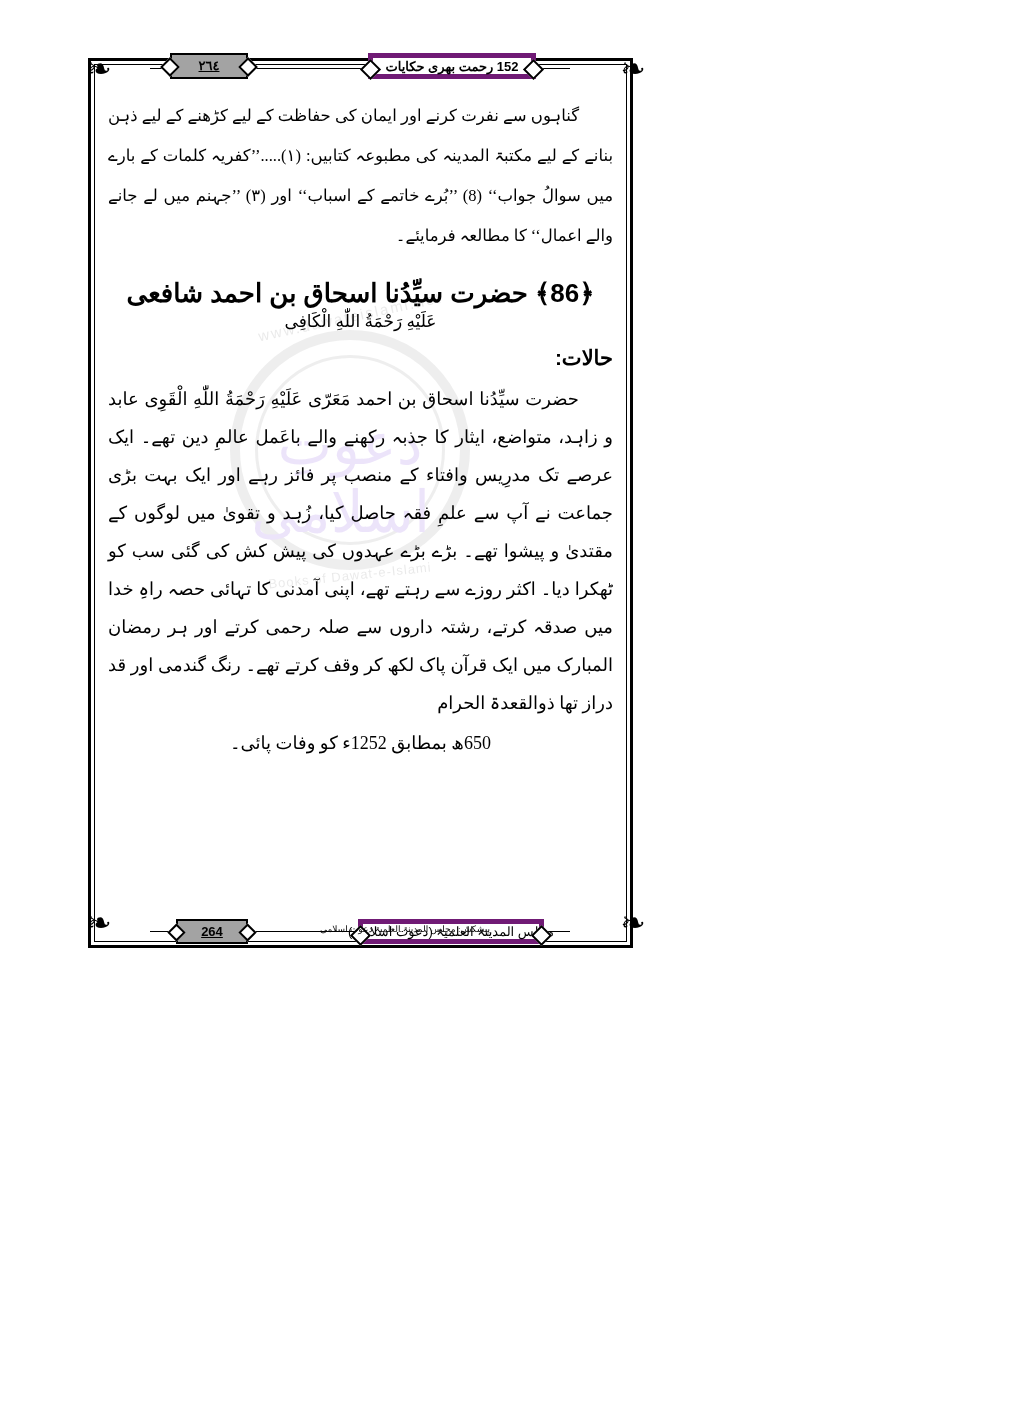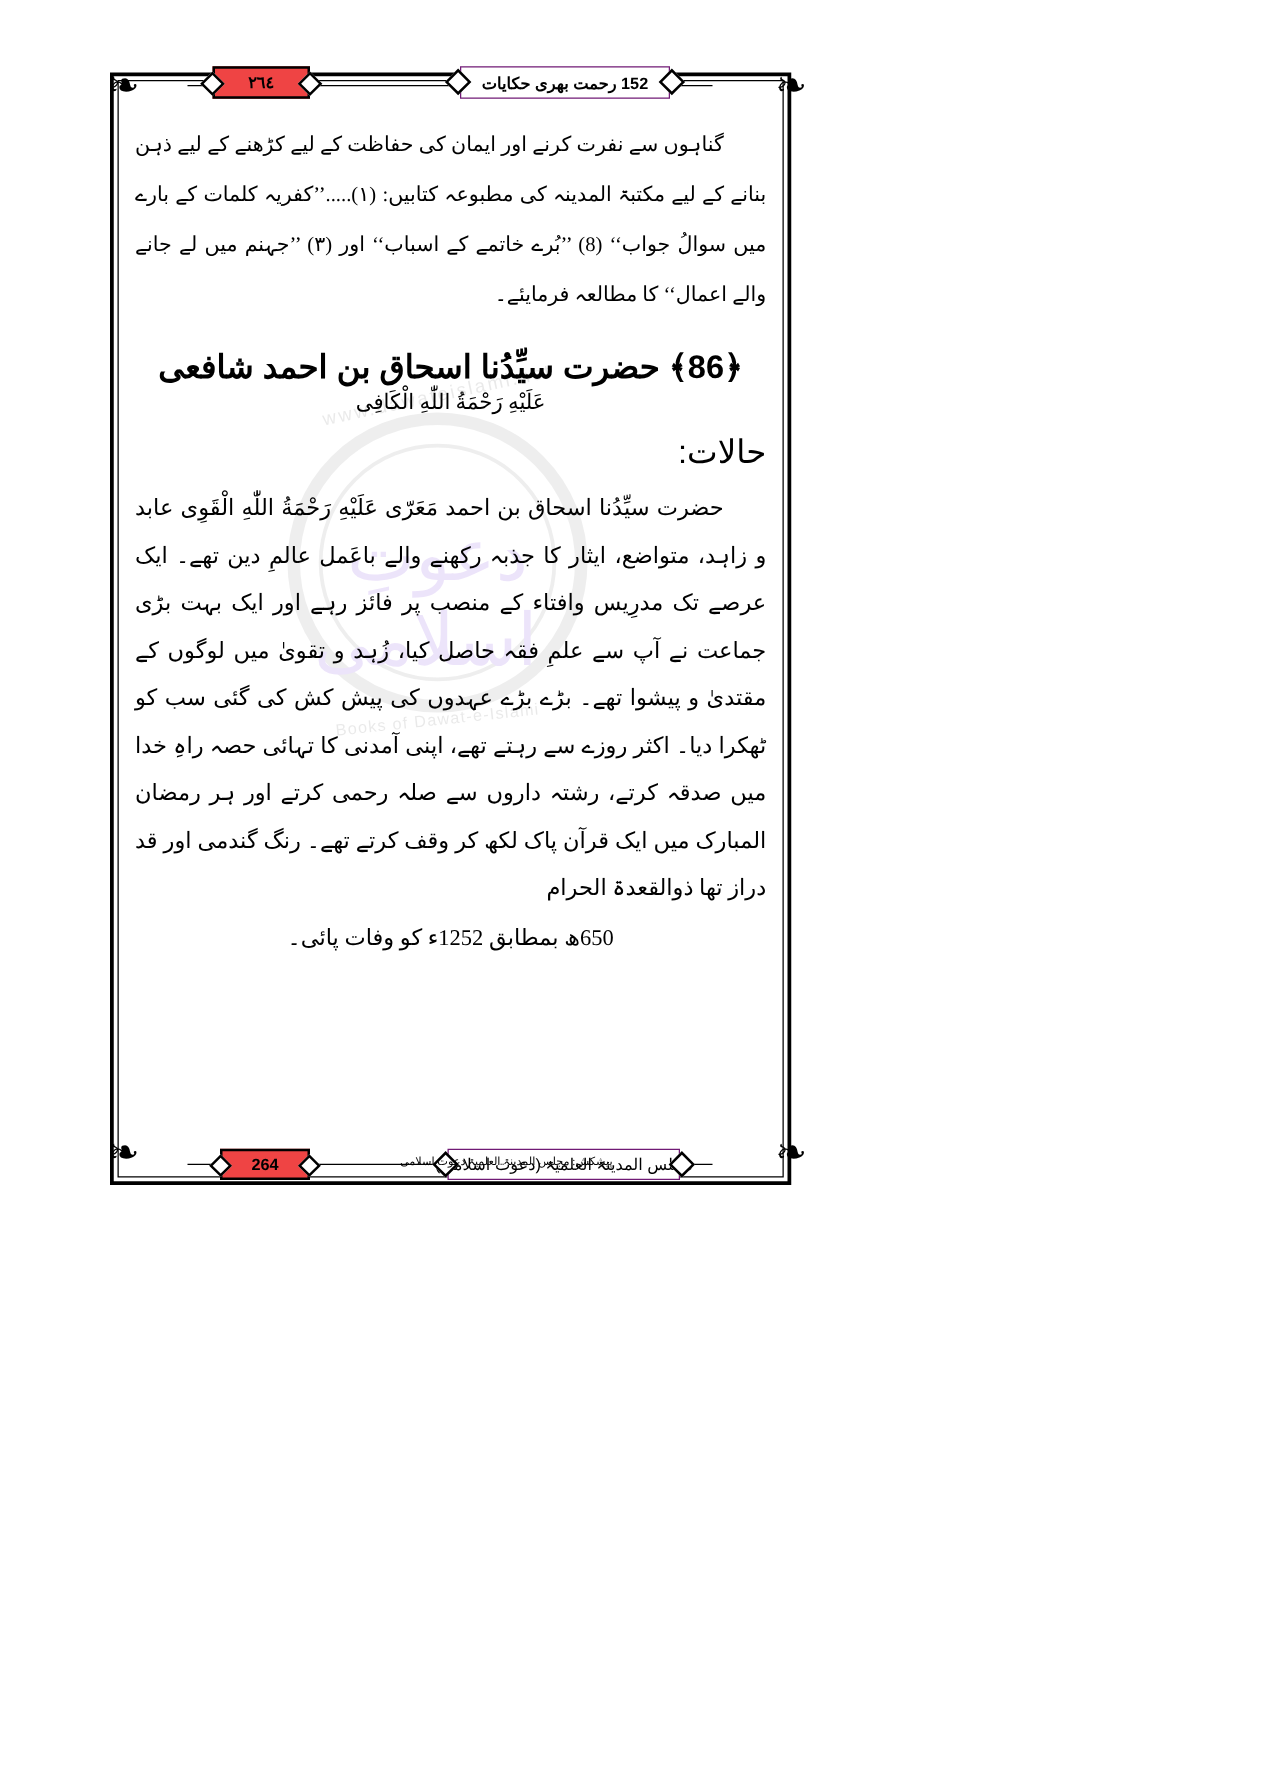--- a/index.html
+++ b/index.html
@@ -66,27 +66,28 @@
     top: 68px;
     width: 420px;
     height: 1px;
     background: #000;
   }
 
   
   .plaque {
     position: absolute;
     border: 2px solid #000;
-    background: #ef4444;
+    background: #a3a3a3;
     text-align: center;
     font-family: "Liberation Sans", sans-serif;
     font-size: 13px;
     font-weight: bold;
     color: #000;
     box-sizing: border-box;
+    text-decoration: underline;
   }
   .plaque-top {
     left: 170px;
     top: 53px;
     width: 78px;
     height: 26px;
     line-height: 22px;
   }
   .plaque-top::before,
   .plaque-top::after {
@@ -120,21 +121,21 @@
     transform: rotate(45deg);
     background: #fff;
   }
   .plaque-bottom::before { left: -8px; }
   .plaque-bottom::after  { right: -8px; }
 
   
   .cartouche {
     position: absolute;
     height: 26px;
-    border: 1px solid #701a75;
+    border: 5px solid #701a75;
     background: #fff;
     display: flex;
     align-items: center;
     justify-content: center;
     box-sizing: border-box;
     direction: rtl;
   }
   .cartouche::before,
   .cartouche::after {
     content: "";
@@ -294,22 +295,22 @@
   .heading-sub {
     font-family: "Liberation Serif", serif;
     font-size: 17px;
     font-weight: normal;
     direction: rtl;
     text-align: center;
     margin: 2px 0 14px 0;
   }
   .heading-section {
     font-family: "Liberation Sans", sans-serif;
-    font-size: 26px;
-    font-weight: normal;
+    font-size: 21px;
+    font-weight: bold;
     direction: rtl;
     text-align: right;
     margin: 6px 0 10px 0;
   }
   .para.small {
     font-size: 18px;
     line-height: 38px;
   }
   .para.last-line {
     text-align: right;

